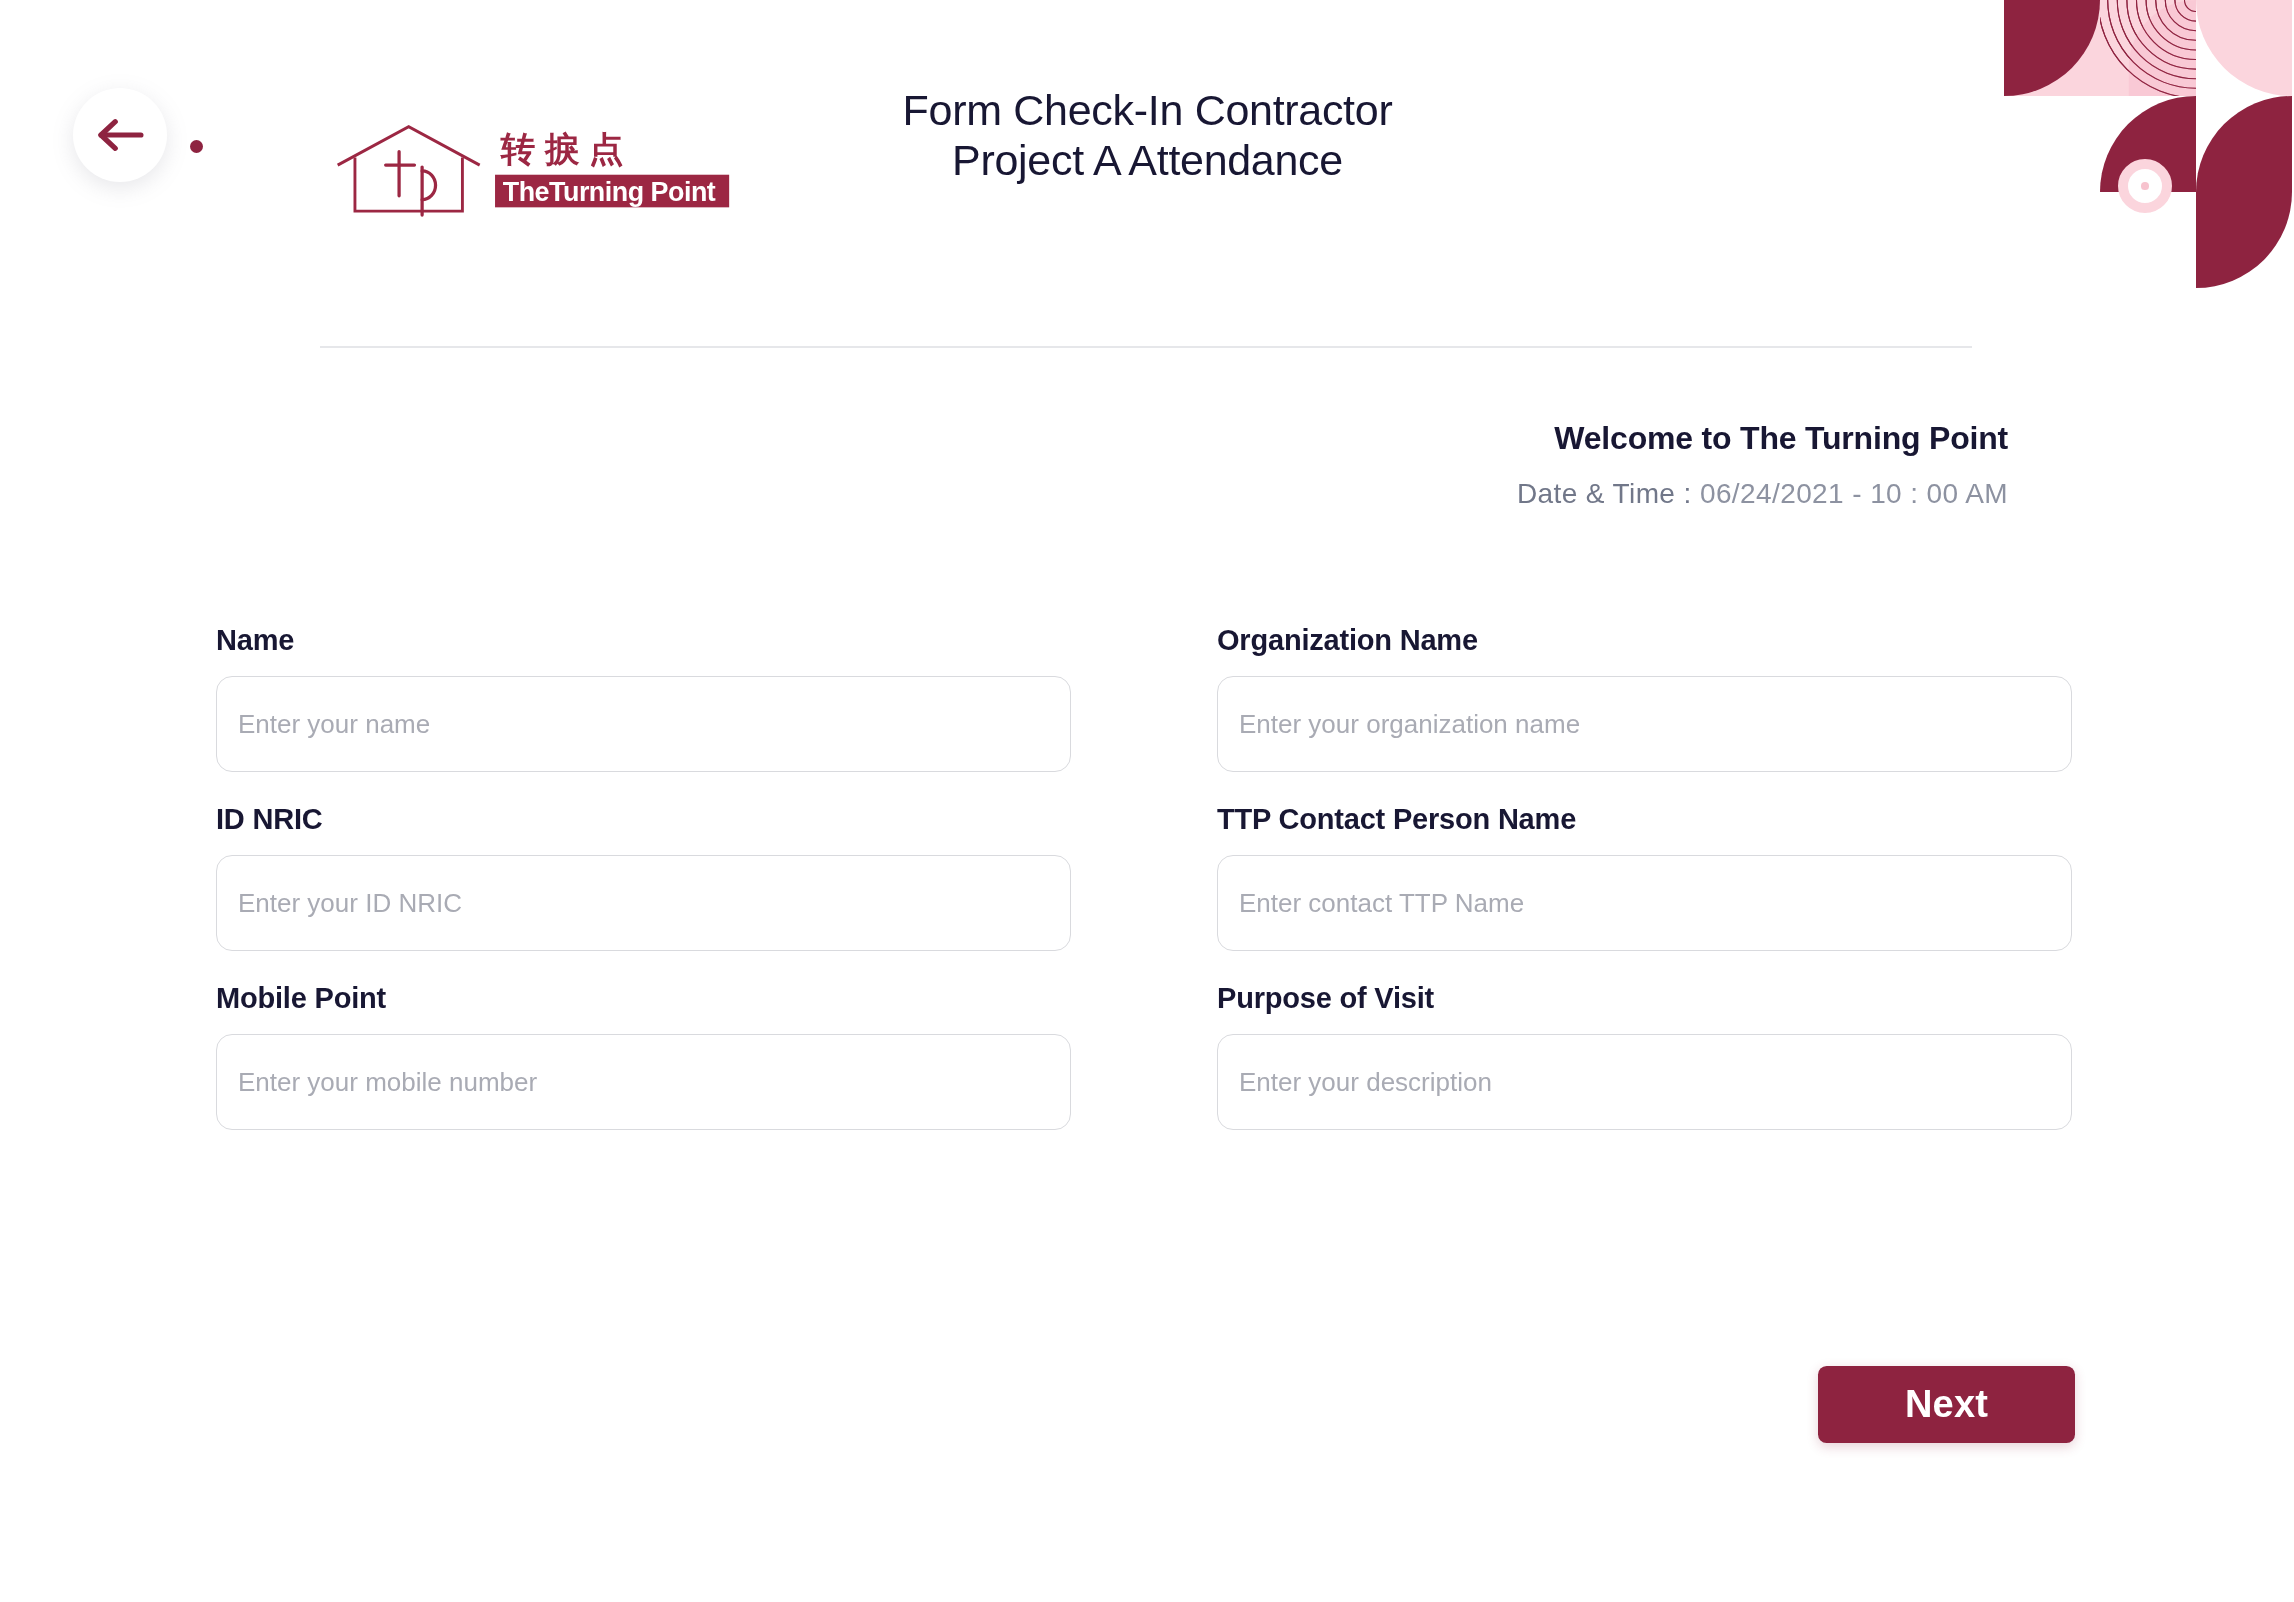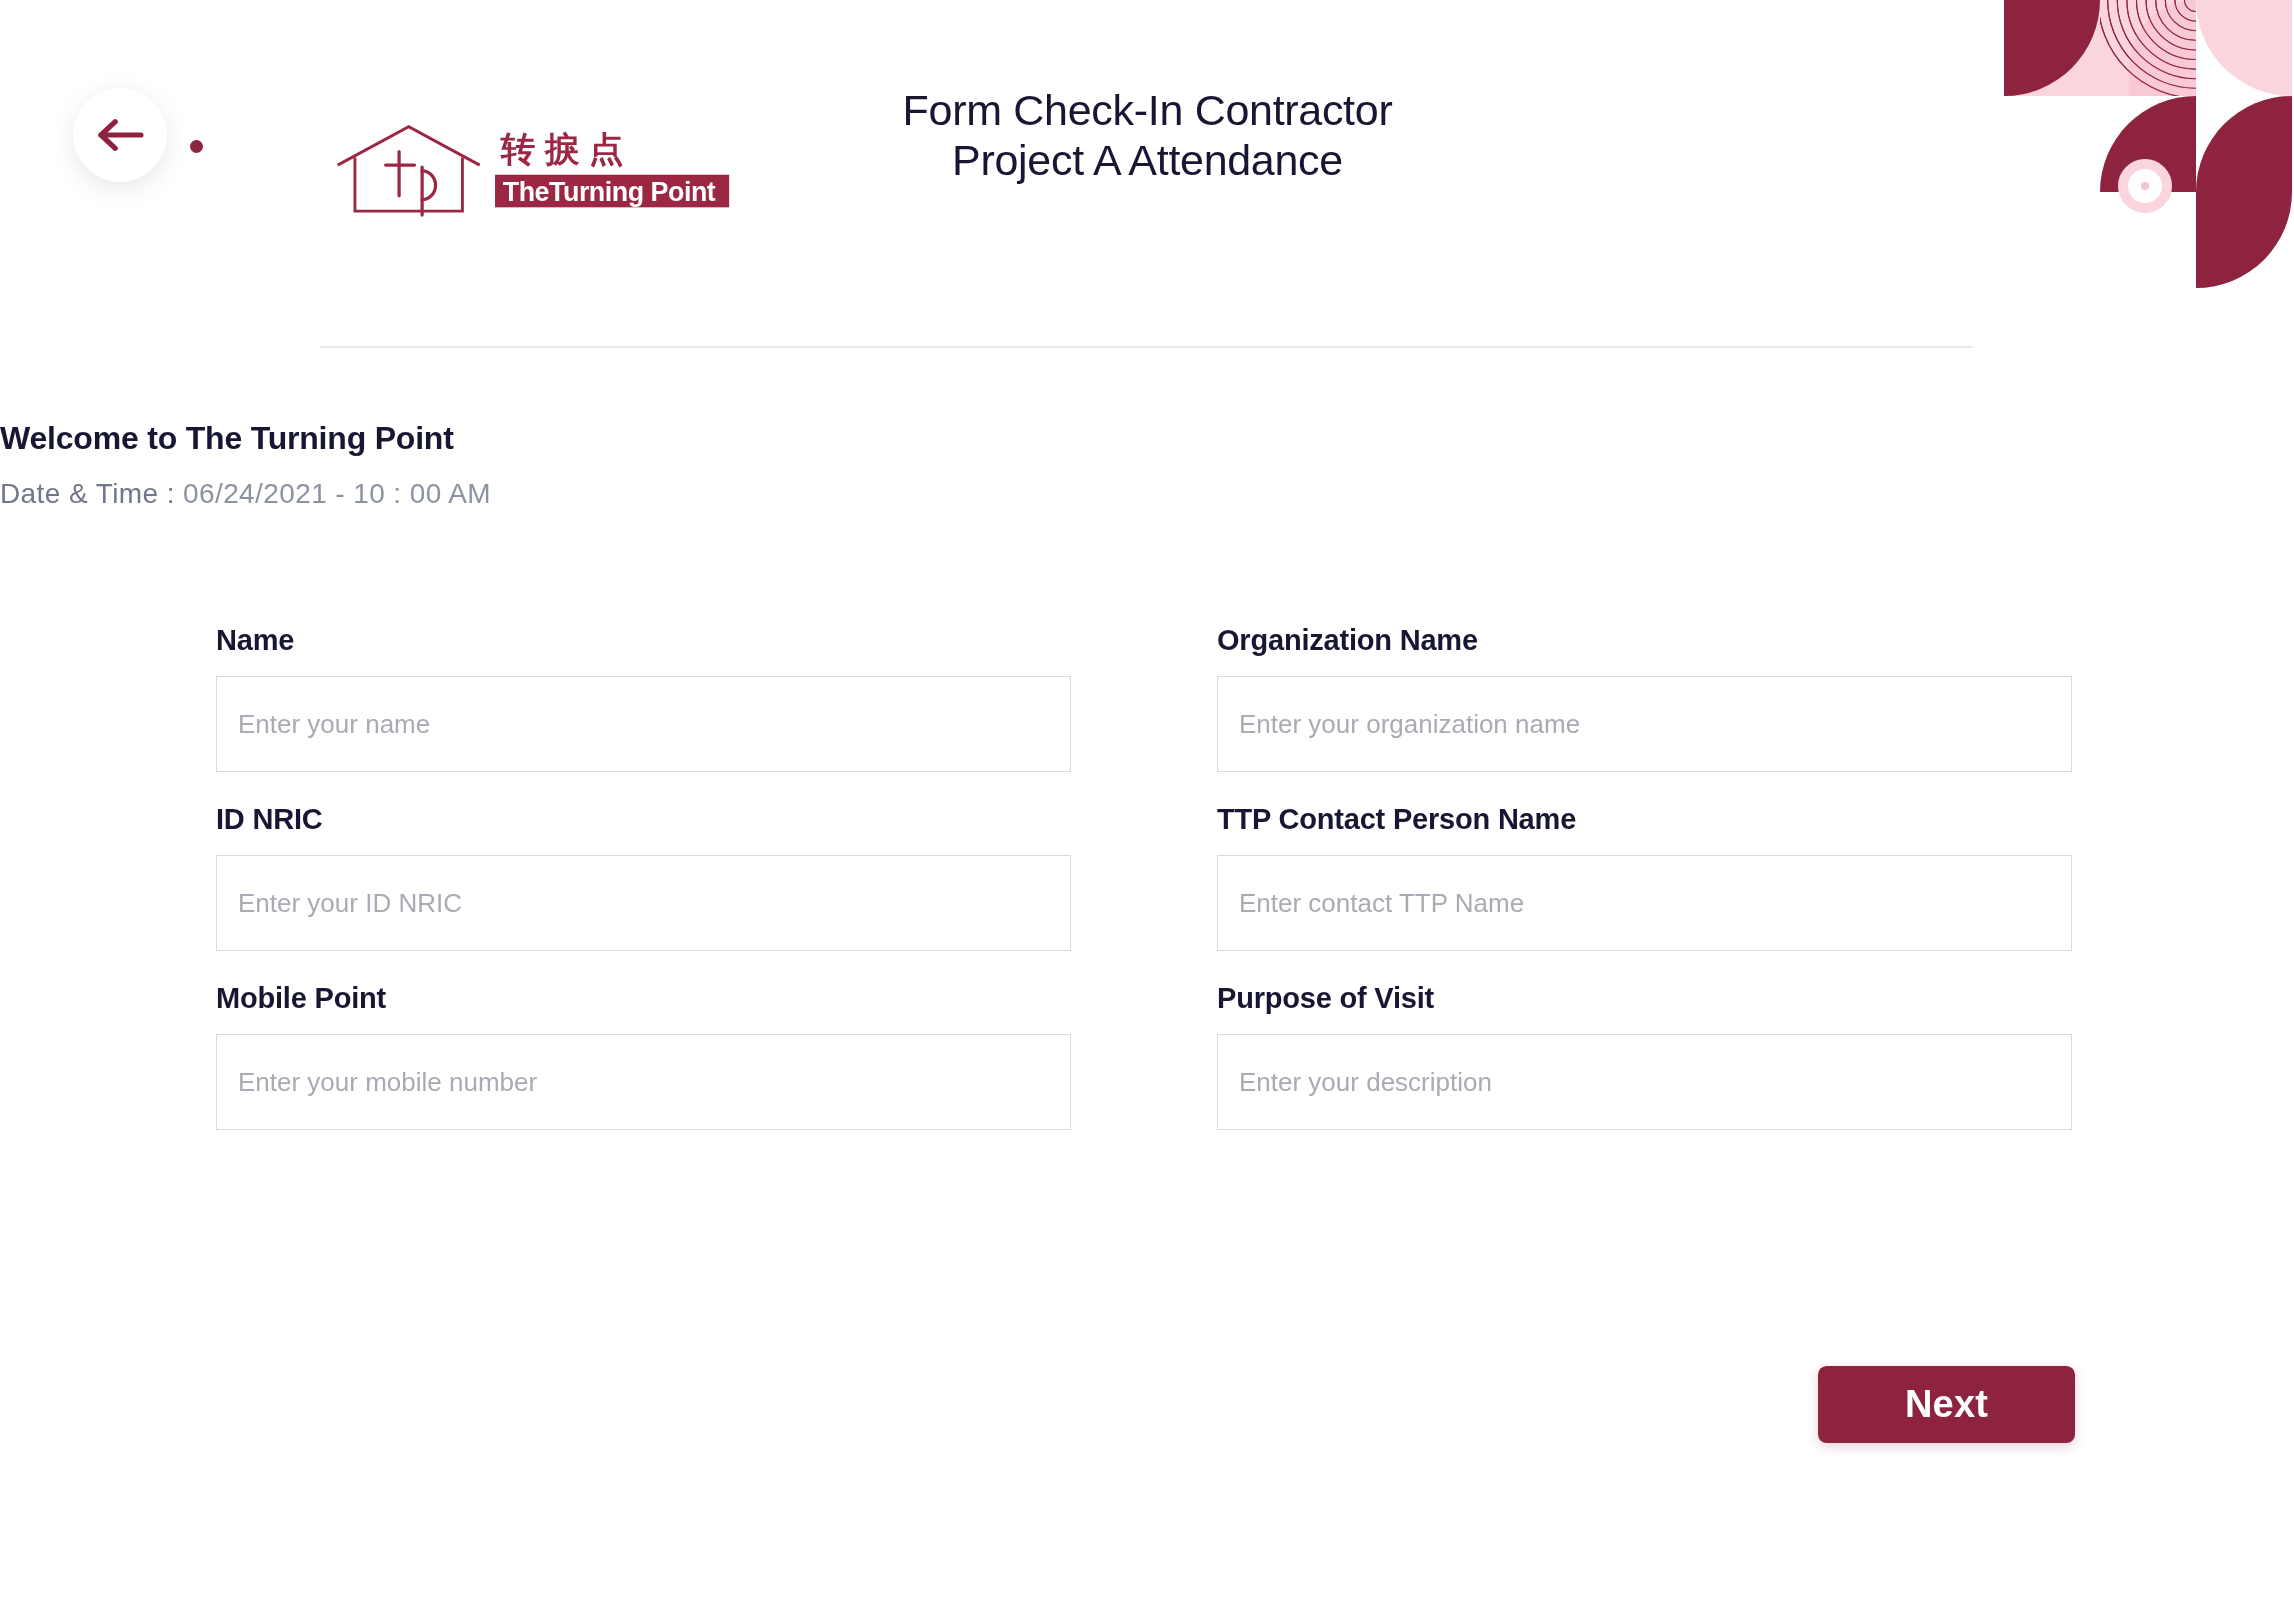--- a/index.html
+++ b/index.html
@@ -171,21 +171,21 @@
     height: 1.9px;
     background: #e6e7ea;
   }
 
   
   .welcome {
     position: absolute;
     left: 0;
     top: 420px;
     width: 2008px;
-    text-align: left;
+    text-align: right;
   }
   .welcome-title {
     font-size: 32px;
     font-weight: bold;
     color: #181733;
     letter-spacing: -0.2px;
   }
   .welcome-datetime {
     margin-top: 21px;
     font-size: 28px;
@@ -212,21 +212,21 @@
     font-weight: bold;
     color: #181733;
     letter-spacing: -0.2px;
     margin-bottom: 19px;
   }
   .field-input {
     width: 855px;
     height: 96px;
     box-sizing: border-box;
     border: 1.5px solid #d9dade;
-    border-radius: 0;
+    border-radius: 16px;
     background: #ffffff;
     font-family: "Liberation Sans", sans-serif;
     font-size: 26px;
     color: #181733;
     padding: 0 21px;
     outline: none;
   }
   .field-input::placeholder {
     color: #a9abb4;
   }

